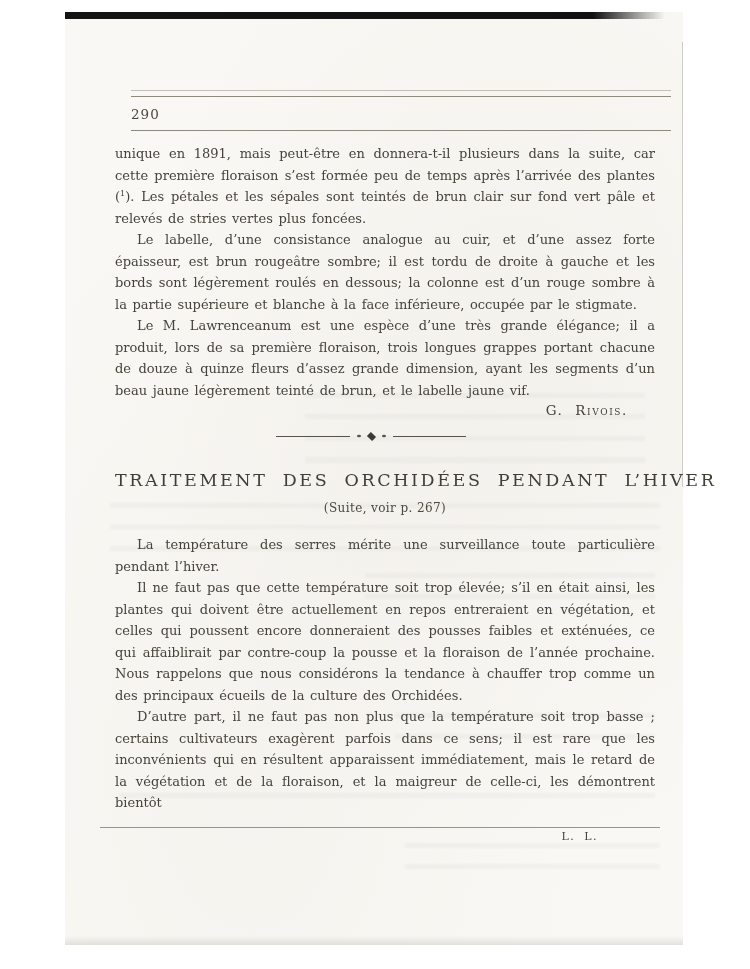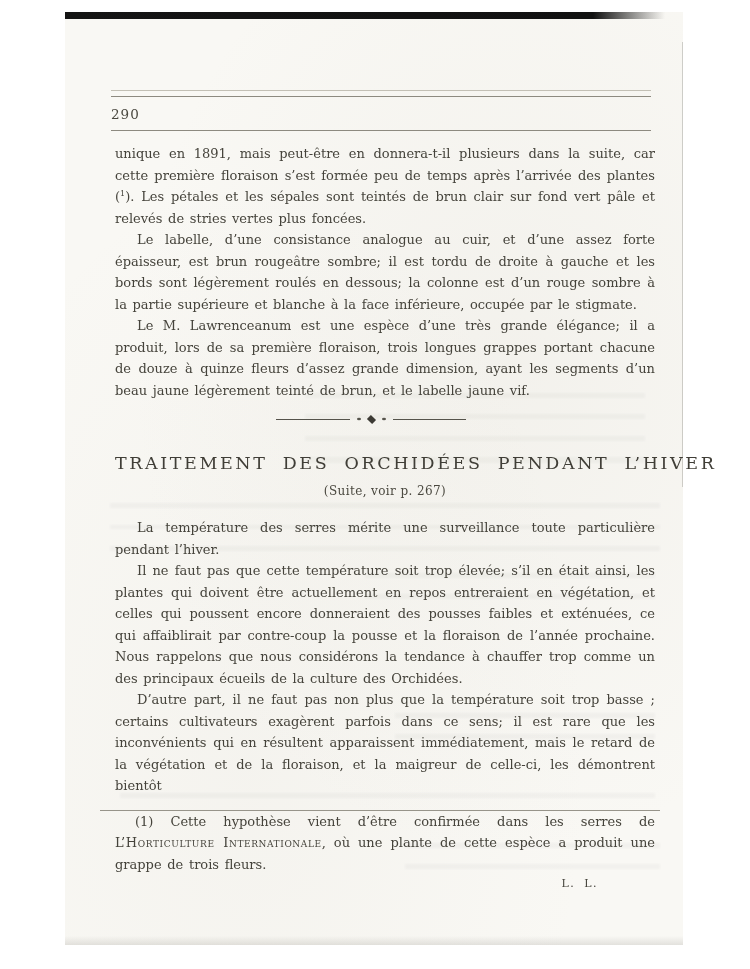--- a/index.html
+++ b/index.html
@@ -21,21 +21,21 @@
   }
   .right-edge{
     position:absolute;right:0;top:30px;height:445px;width:1px;
     background:rgba(60,58,52,0.22);
   }
   .bottom-edge{
     position:absolute;left:0;bottom:0;width:100%;height:9px;
     background:linear-gradient(to bottom,rgba(90,88,80,0) 0%,rgba(90,88,80,0.14) 100%);
   }
   
-  .running-header{position:absolute;left:46px;width:540px;top:78px;}
+  .running-header{position:absolute;left:66px;width:540px;top:78px;}
   .rule{height:1px;background:#8d8a80;}
   .rule.faint{background:#c3c0b5;}
   .hdr-row{
     position:relative;height:26px;display:flex;align-items:center;justify-content:center;
     margin-top:4px;margin-bottom:3px;
   }
   .page-number{
     position:absolute;left:0;font-size:13.5px;letter-spacing:1px;color:#4a483f;
   }
   .journal-title{
@@ -125,20 +125,21 @@
   </div>
 
   <div class="content">
 
     <p><span>unique en 1891, mais peut-être en donnera-t-il plusieurs dans la suite, car cette première floraison s’est formée peu de temps après l’arrivée des plantes (</span><sup class="fnref">1</sup><span>). Les pétales et les sépales sont teintés de brun clair sur fond vert pâle et relevés de stries vertes plus foncées.</span></p>
 
     <p class="indent">Le labelle, d’une consistance analogue au cuir, et d’une assez forte épaisseur, est brun rougeâtre sombre; il est tordu de droite à gauche et les bords sont légèrement roulés en dessous; la colonne est d’un rouge sombre à la partie supérieure et blanche à la face inférieure, occupée par le stigmate.</p>
 
     <p class="indent"><span>Le </span><span class="italic">M. Lawrenceanum</span><span> est une espèce d’une très grande élégance; il a produit, lors de sa première floraison, trois longues grappes portant chacune de douze à quinze fleurs d’assez grande dimension, ayant les segments d’un beau jaune légèrement teinté de brun, et le labelle jaune vif.</span></p>
 
+    <div class="sig-rivois">G. Rivois.</div>
 
     <div class="ornament">
       <div class="orn-line"></div>
       <div class="orn-dot"></div>
       <div class="orn-diamond"></div>
       <div class="orn-dot"></div>
       <div class="orn-line"></div>
     </div>
 
     <div class="article-title">TRAITEMENT DES ORCHIDÉES PENDANT L’HIVER</div>
@@ -146,18 +147,17 @@
     <div class="article-subtitle"><span>(</span><span class="italic">Suite</span><span>, voir p. 267)</span></div>
 
     <p class="indent first-body">La température des serres mérite une surveillance toute particulière pendant l’hiver.</p>
 
     <p class="indent">Il ne faut pas que cette température soit trop élevée; s’il en était ainsi, les plantes qui doivent être actuellement en repos entreraient en végétation, et celles qui poussent encore donneraient des pousses faibles et exténuées, ce qui affaiblirait par contre-coup la pousse et la floraison de l’année prochaine. Nous rappelons que nous considérons la tendance à chauffer trop comme un des principaux écueils de la culture des Orchidées.</p>
 
     <p class="indent">D’autre part, il ne faut pas non plus que la température soit trop basse ; certains cultivateurs exagèrent parfois dans ce sens; il est rare que les inconvénients qui en résultent apparaissent immédiatement, mais le retard de la végétation et de la floraison, et la maigreur de celle-ci, les démontrent bientôt</p>
 
     <div class="footnote-rule"></div>
 
-    <p class="footnote"><span>(1)</span><span> Cette hypothèse vient d’être confirmée dans les serres de </span><span class="smallcaps">L’Horticulture Internationale</span><span>, où une plante de cette espèce a produit une grappe de trois fleurs.</span></p>
 
     <div class="sig-ll">L. L.</div>
 
   </div>
 </div>
 
 </body></html>

